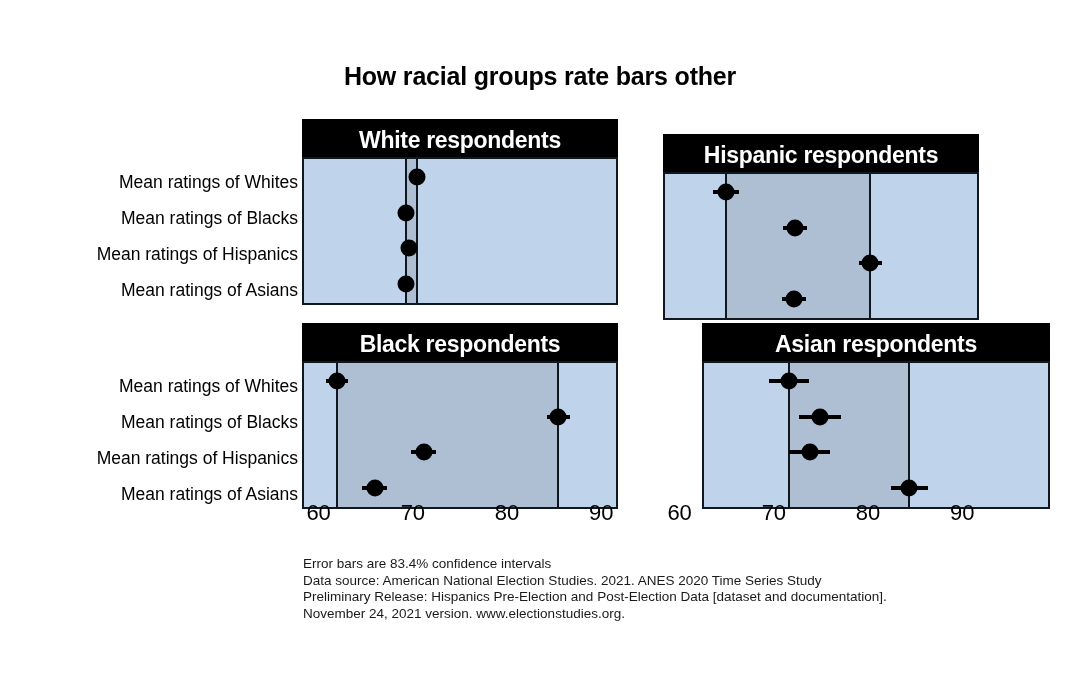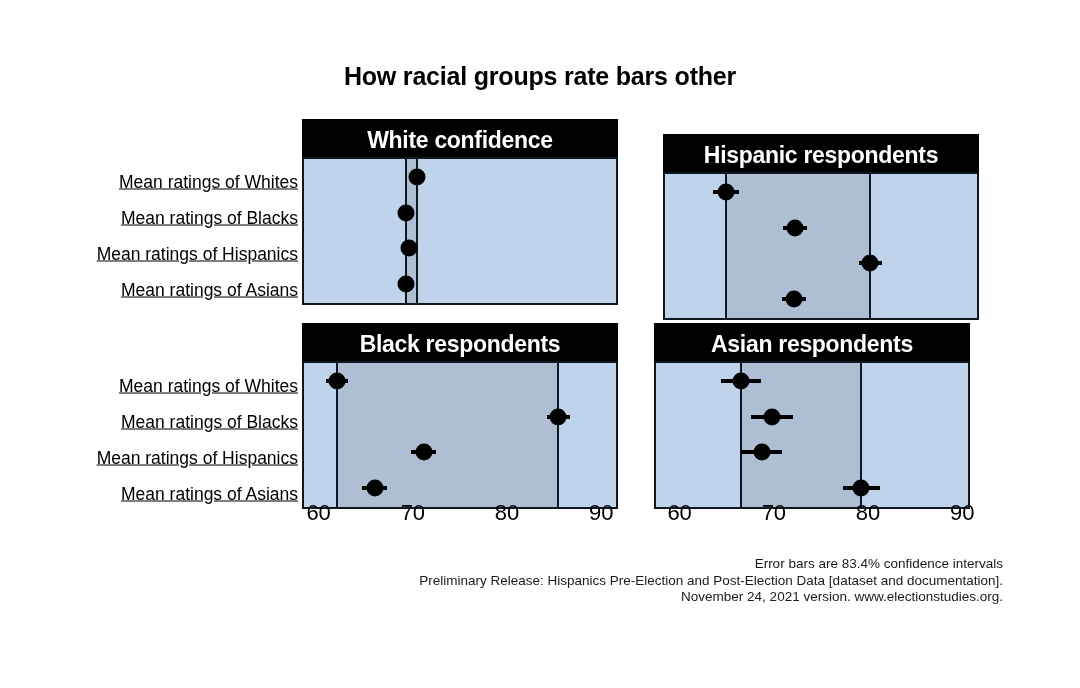--- a/index.html
+++ b/index.html
@@ -44,34 +44,34 @@
     transform:translateY(-2px);
   }
   .dot{
     position:absolute; width:17px; height:17px; border-radius:50%;
     background:#000000; transform:translate(-50%,-50%);
   }
 
   .ylabels{ position:absolute; }
   .ylabel{
     position:absolute; right:0; transform:translateY(-50%);
-    font-size:17.5px; white-space:nowrap; text-align:right;text-decoration:underline;
+    font-size:17.5px; white-space:nowrap; text-align:right;
   }
 
   .xaxis{ position:absolute; height:26px; }
   .xtick{
     position:absolute; transform:translateX(-50%);
     font-size:22px;
   }
 
   .footnote{
     position:absolute; left:303px; top:556px; width:700px;
     font-size:13.5px; line-height:16.6px; color:#1a1a1a;
   }
-  .footnote div{white-space:nowrap;text-align:right;}
+  .footnote div{white-space:nowrap;}
 </style>
 </head>
 <body>
 
 <div class="root">
 
   <div class="chart-title">How racial groups rate bars other</div>
 
   <div class="ylabels" id="ylabels-top" style="left:0;top:162px;width:298px;height:148px;">
       <div class="ylabel" style="top: 20.375px;">Mean ratings of Whites</div>
@@ -81,21 +81,21 @@
     </div>
 
   <div class="ylabels" id="ylabels-bottom" style="left:0;top:366px;width:298px;height:148px;">
       <div class="ylabel" style="top: 20.375px;">Mean ratings of Whites</div>
       <div class="ylabel" style="top: 56.125px;">Mean ratings of Blacks</div>
       <div class="ylabel" style="top: 91.875px;">Mean ratings of Hispanics</div>
       <div class="ylabel" style="top: 127.625px;">Mean ratings of Asians</div>
     </div>
 
   <div class="panel" id="panel-0" style="left:302px;top:119px;width:316px;">
-    <div class="strip">White confidence</div>
+    <div class="strip">White respondents</div>
     <div class="plotbox">
         <div class="band" style="left: 101.782px; width: 11.3091px;"></div>
         <div class="vline" style="left: 100.782px;"></div>
         <div class="vline" style="left: 112.091px;"></div>
         <div class="errbar" style="left: 110.264px; width: 5.65455px; top: 17.875px;"></div>
         <div class="dot" style="left: 113.091px; top: 17.875px;"></div>
         <div class="errbar" style="left: 98.9545px; width: 5.65455px; top: 53.625px;"></div>
         <div class="dot" style="left: 101.782px; top: 53.625px;"></div>
         <div class="errbar" style="left: 101.782px; width: 5.65455px; top: 89.375px;"></div>
         <div class="dot" style="left: 104.609px; top: 89.375px;"></div>
@@ -131,21 +131,21 @@
         <div class="dot" style="left: 32.9848px; top: 17.875px;"></div>
         <div class="errbar" style="left: 243.145px; width: 22.6182px; top: 53.625px;"></div>
         <div class="dot" style="left: 254.455px; top: 53.625px;"></div>
         <div class="errbar" style="left: 107.436px; width: 24.503px; top: 89.375px;"></div>
         <div class="dot" style="left: 119.688px; top: 89.375px;"></div>
         <div class="errbar" style="left: 58.4303px; width: 24.503px; top: 125.125px;"></div>
         <div class="dot" style="left: 70.6818px; top: 125.125px;"></div>
       </div>
   </div>
 
-  <div class="panel" id="panel-3" style="left:654px;top:323px;width:316px;">
+  <div class="panel" id="panel-3" style="left:702px;top:323px;width:348px;">
     <div class="strip">Asian respondents</div>
     <div class="plotbox">
         <div class="band" style="left: 84.8182px; width: 120.63px;"></div>
         <div class="vline" style="left: 83.8182px;"></div>
         <div class="vline" style="left: 204.448px;"></div>
         <div class="errbar" style="left: 65.0273px; width: 39.5818px; top: 17.875px;"></div>
         <div class="dot" style="left: 84.8182px; top: 17.875px;"></div>
         <div class="errbar" style="left: 95.1848px; width: 41.4667px; top: 53.625px;"></div>
         <div class="dot" style="left: 115.918px; top: 53.625px;"></div>
         <div class="errbar" style="left: 84.8182px; width: 41.4667px; top: 89.375px;"></div>
@@ -163,17 +163,18 @@
     </div>
   <div class="xaxis" id="xaxis-right" style="left:663px;top:500px;width:316px;">
       <div class="xtick" style="left: 16.6364px;">60</div>
       <div class="xtick" style="left: 110.879px;">70</div>
       <div class="xtick" style="left: 205.121px;">80</div>
       <div class="xtick" style="left: 299.364px;">90</div>
     </div>
 
   <div class="footnote">
     <div>Error bars are 83.4% confidence intervals</div>
+    <div>Data source: American National Election Studies. 2021. ANES 2020 Time Series Study</div>
     <div>Preliminary Release: Hispanics Pre-Election and Post-Election Data [dataset and documentation].</div>
     <div>November 24, 2021 version. www.electionstudies.org.</div>
   </div>
 
 </div>
 
 </body></html>

